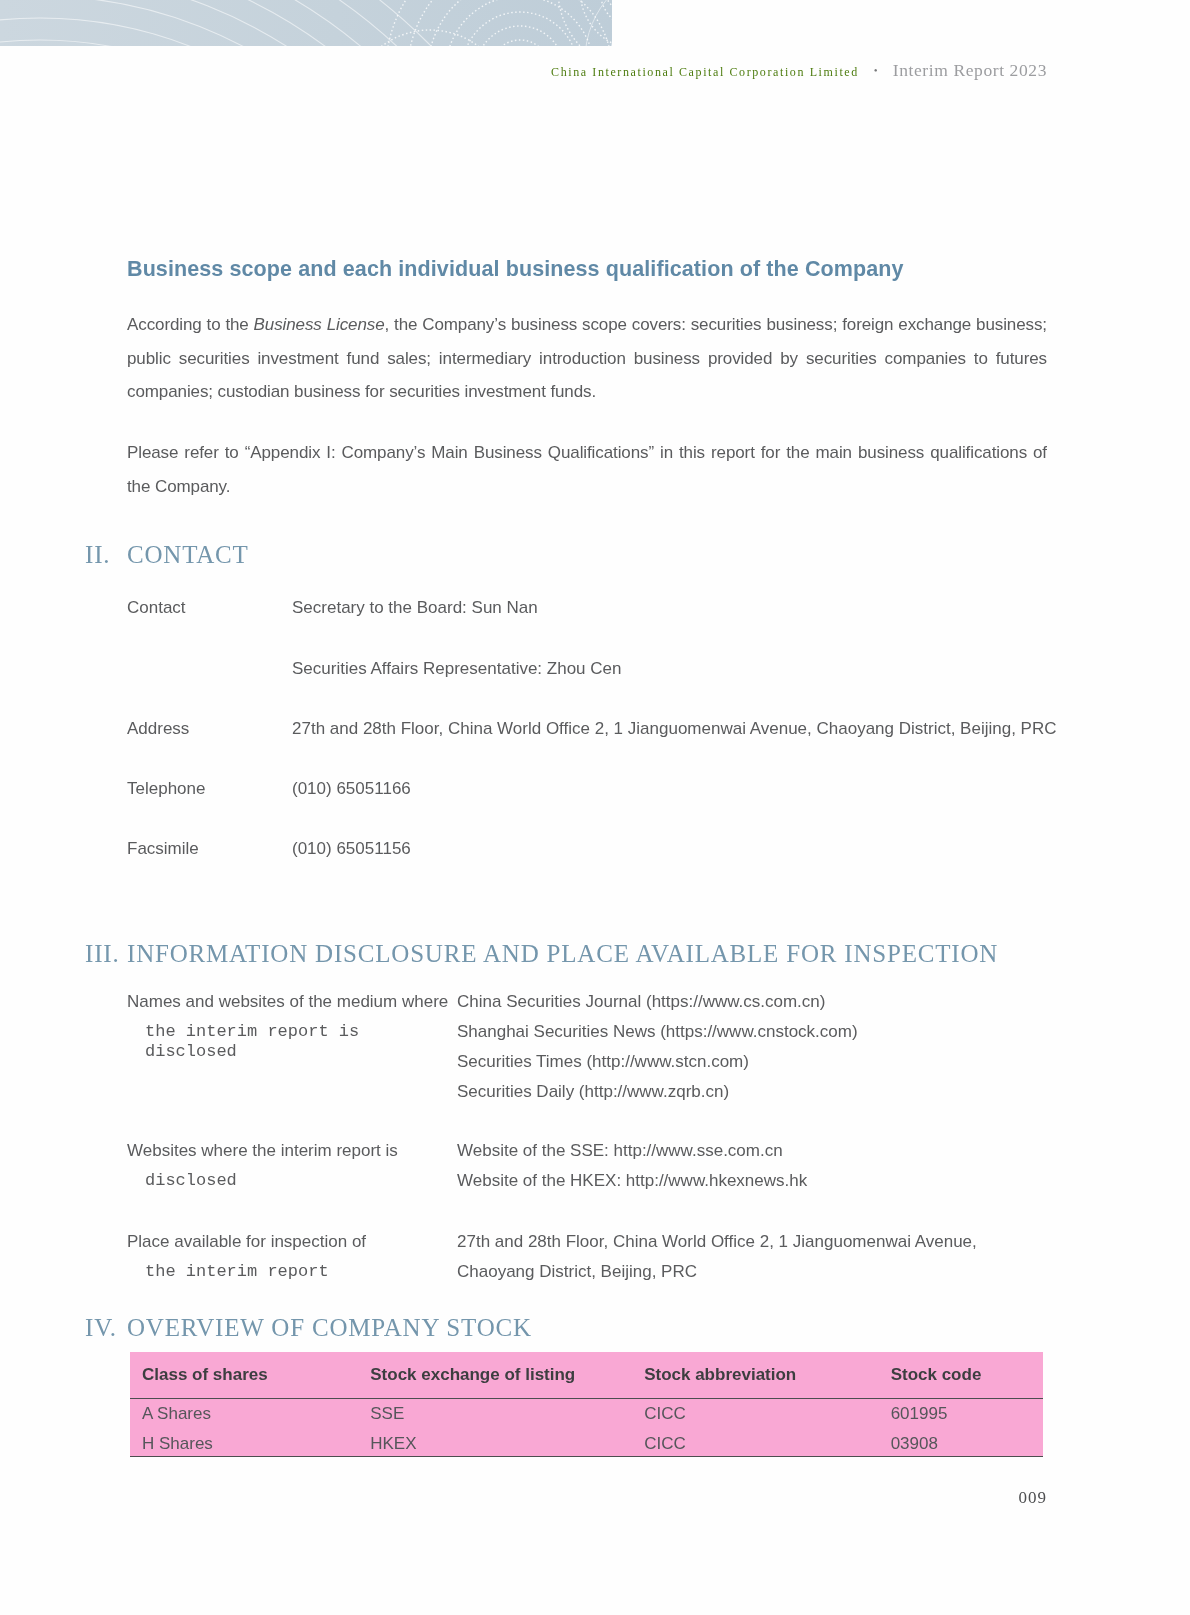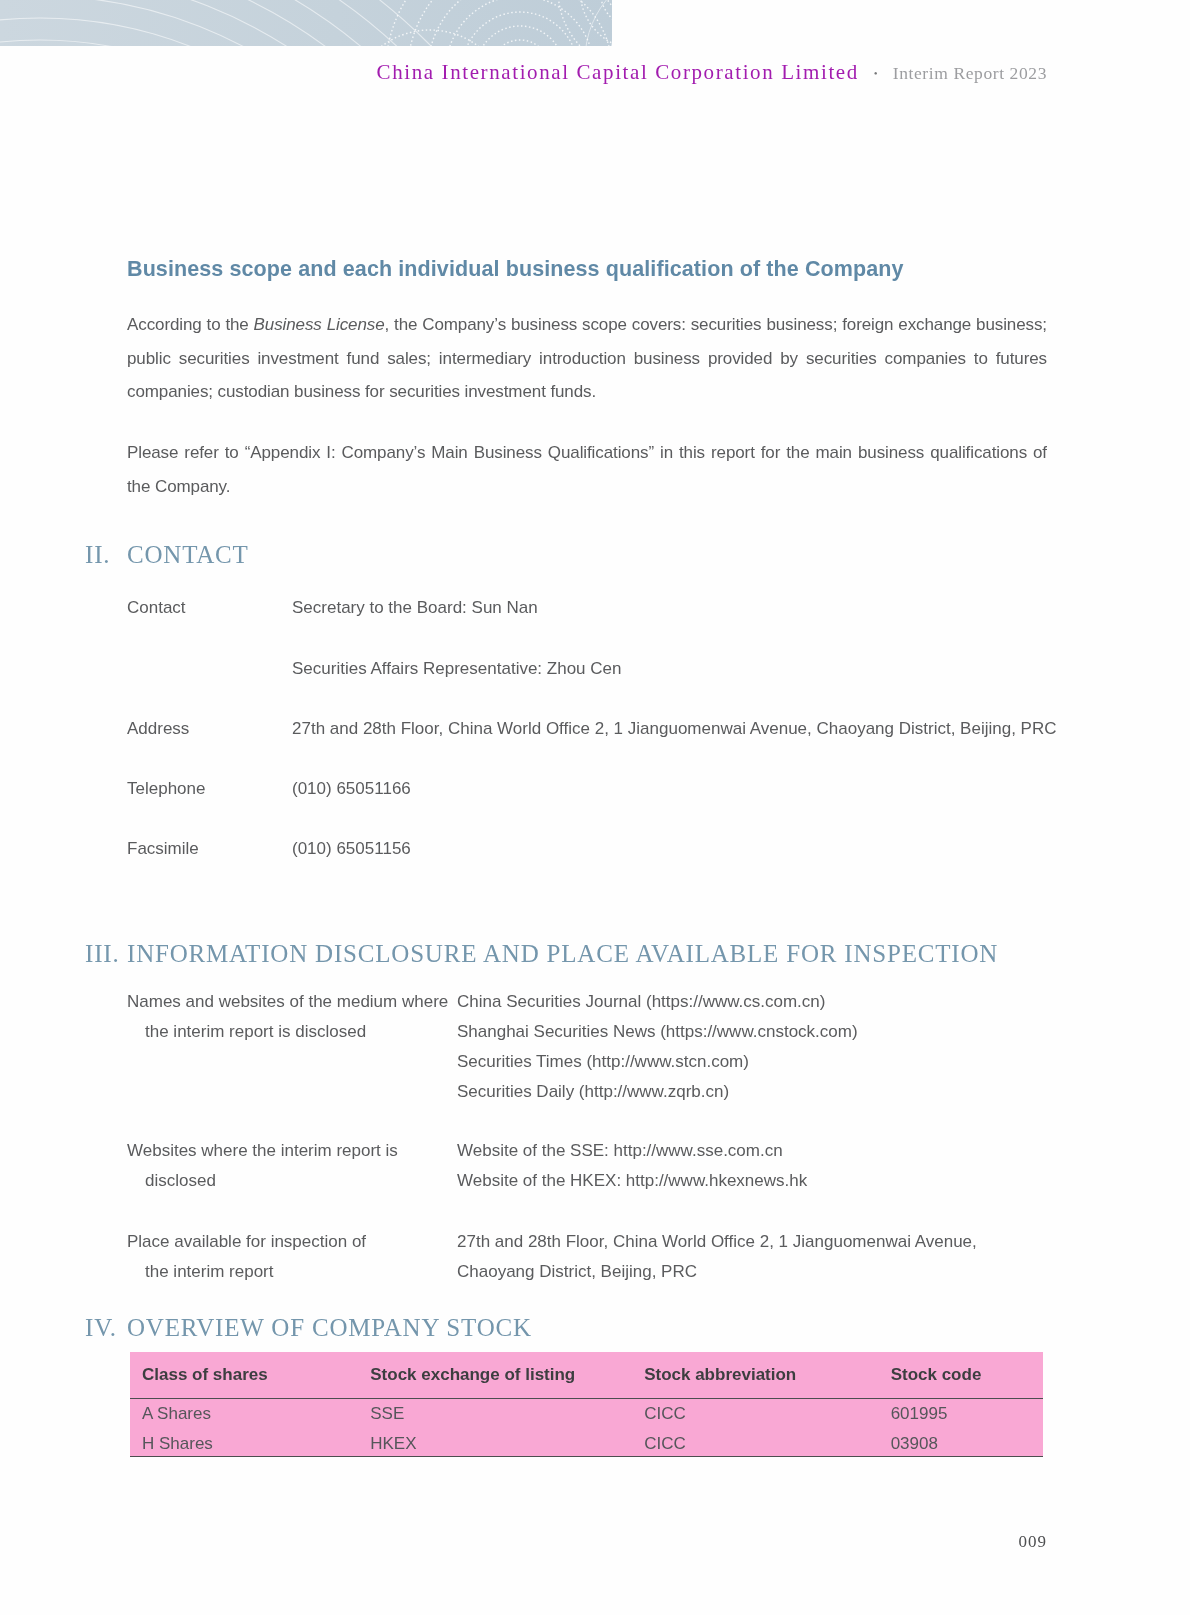--- a/index.html
+++ b/index.html
@@ -24,21 +24,21 @@
   }
   .band svg { display: block; }
 
   
   .doc-header {
     position: absolute;
     top: 60px; right: 143px;
     font-family: "Liberation Serif", serif;
     white-space: nowrap;
   }
-  .doc-header .company { font-size: 21px; color: #a21caf; letter-spacing: 1.6px; }
+  .doc-header .company { font-size: 12px; color: #4d7c0f; letter-spacing: 1.6px; }
   .doc-header .sep { font-size: 11px; color: #77787a; margin: 0 11px; vertical-align: 2px; }
   .doc-header .report { font-size: 17.5px; color: #9c9da0; letter-spacing: 0.6px; }
 
   
   .h2-heading {
     position: absolute;
     left: 127px; top: 257px; width: 930px;
     font-size: 21.5px; font-weight: bold; color: #6089a6;
     letter-spacing: 0.1px;
   }
@@ -88,21 +88,21 @@
   
   .d-row {
     position: absolute;
     left: 127px; width: 930px;
     display: flex;
     font-size: 17px; color: #5a5b5d;
   }
   .d-row .lbl { width: 330px; flex: 0 0 330px; }
   .d-row .val { flex: 1; }
   .d-row .line { line-height: 20px; margin-bottom: 10px; }
-  .d-row .lbl .line + .line { padding-left: 18px; }
+  .d-row .lbl .line + .line { padding-left: 18px; font-family: Liberation Mono, monospace; }
   .d-row-0 { top: 992px; }
   .d-row-1 { top: 1141px; }
   .d-row-2 { top: 1232px; }
 
   
   .stock-table-wrap {
     position: absolute;
     left: 130px; top: 1352px; width: 913px;
   }
   table.stock {
@@ -129,21 +129,21 @@
     padding: 5px 4px 5px 12px;
     line-height: 20px;
   }
   table.stock tr.first td { }
   table.stock tr.last td { padding-bottom: 2px; }
   table.stock tbody { border-bottom: 1.5px solid #4c4d4f; }
 
   
   .page-num {
     position: absolute;
-    top: 1532px; right: 143px;
+    top: 1488px; right: 143px;
     font-family: "Liberation Serif", serif;
     font-size: 17px; color: #4e4f51;
     letter-spacing: 1px;
   }
 </style>
 </head>
 <body>
 
 <div class="page">
 

